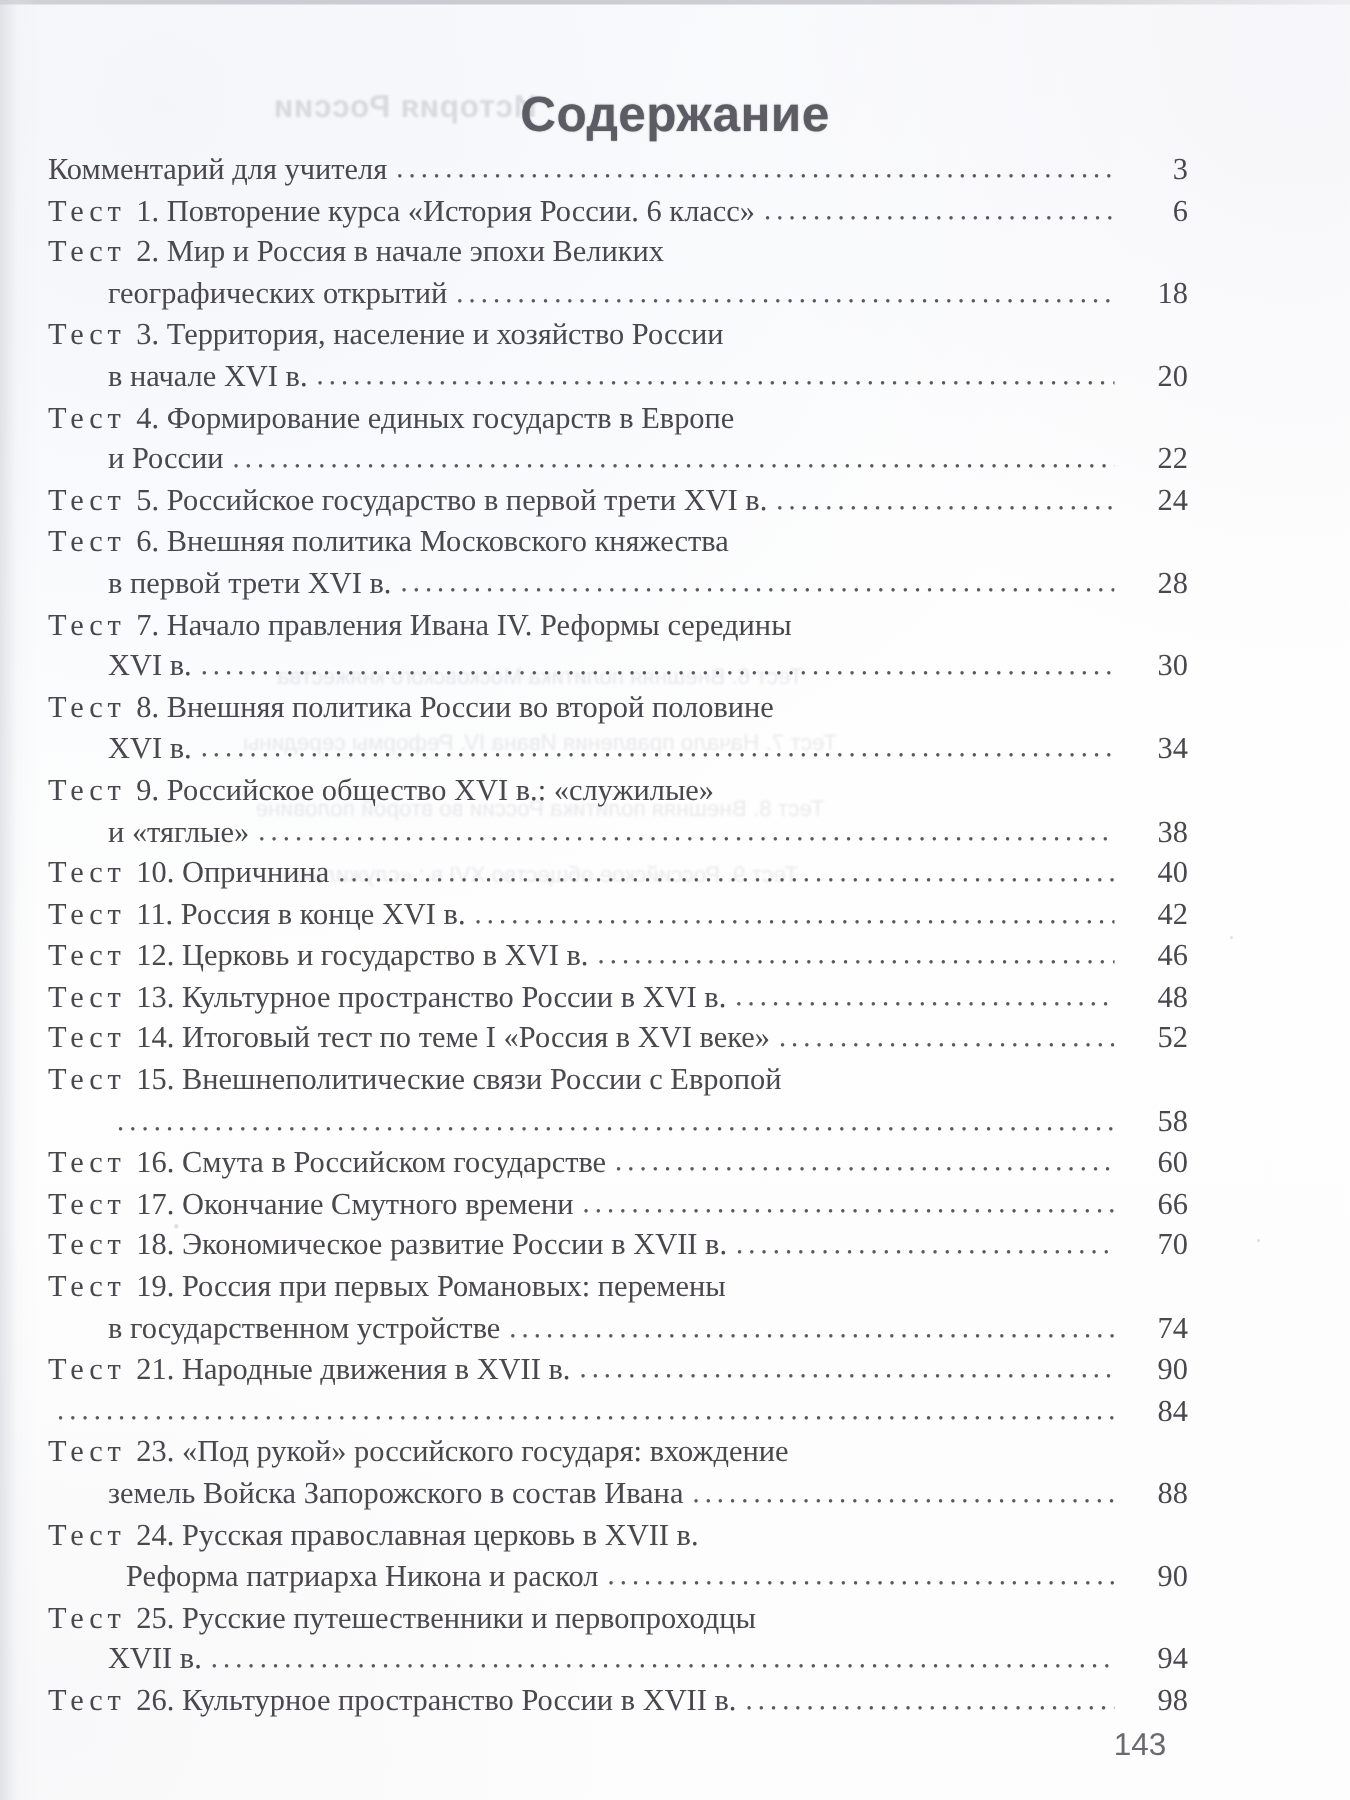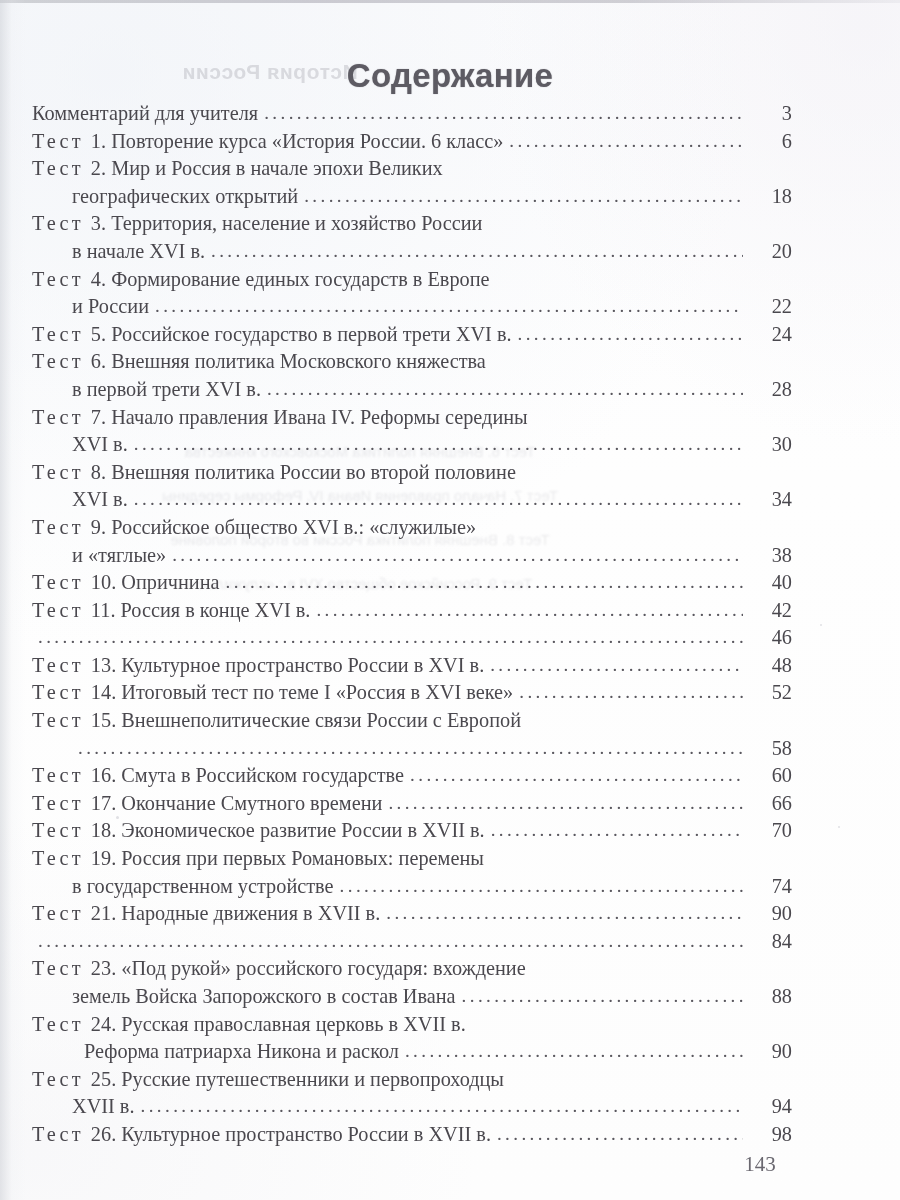--- a/index.html
+++ b/index.html
@@ -144,21 +144,21 @@
     font-size: 20.3px;
   }
 
   
   #folio {
     position: absolute;
     left: 718px;
     top: 1152px;
     width: 84px;
     text-align: center;
-    font-family: Liberation Serif, serif;
+    font-family: Liberation Sans, sans-serif;
     font-size: 21px;
     color: #6a6870;
   }
 
   
   .speck {
     position: absolute;
     background: rgba(170,170,180,0.35);
     border-radius: 50%;
     pointer-events: none;
@@ -295,20 +295,21 @@
       </div>
       <div class="entry">
         <div class="line">
           <span class="label"><span class="testword">Тест</span> 11. Россия в конце XVI в.</span>
           <span class="leader"></span>
           <span class="pageno">42</span>
         </div>
       </div>
       <div class="entry">
         <div class="line">
+          <span class="label"><span class="testword">Тест</span> 12. Церковь и государство в XVI в.</span>
           <span class="leader"></span>
           <span class="pageno">46</span>
         </div>
       </div>
       <div class="entry">
         <div class="line">
           <span class="label"><span class="testword">Тест</span> 13. Культурное пространство России в XVI в.</span>
           <span class="leader"></span>
           <span class="pageno">48</span>
         </div>

